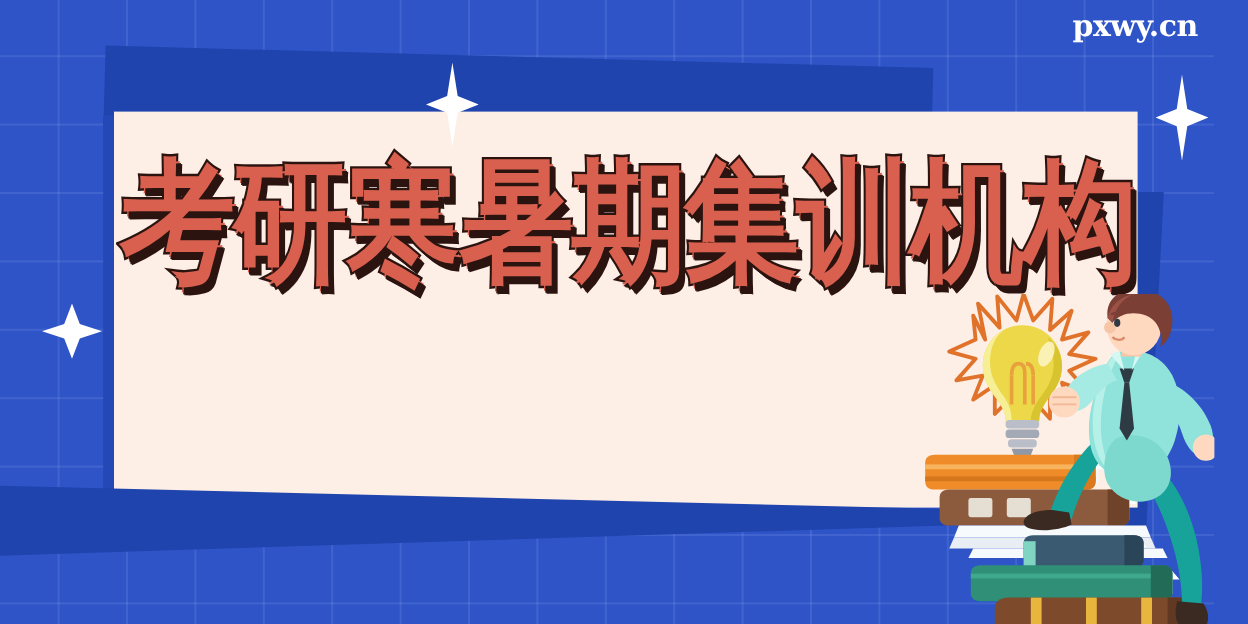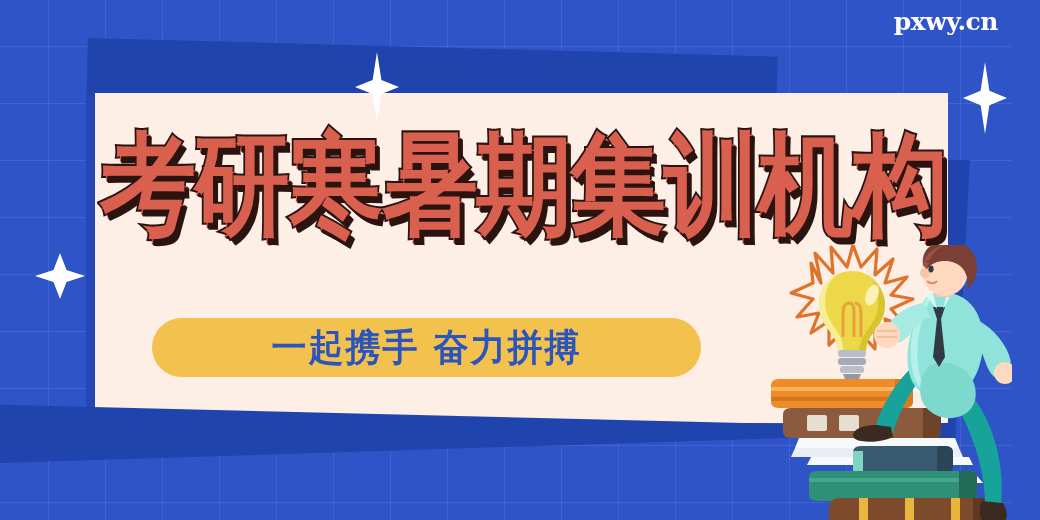--- a/index.html
+++ b/index.html
@@ -160,23 +160,20 @@
   <div class="panel-bottom"></div>
 
   <div class="sparkle spark-a"></div>
   <div class="sparkle spark-b"></div>
   <div class="sparkle spark-c"></div>
 
   <div class="watermark">pxwy.cn</div>
 
   <div class="headline">考研寒暑期集训机构</div>
 
-  <div class="pill">
-    <span class="pill-text">一起携手  奋力拼搏</span>
-  </div>
 
   <svg class="illus" viewBox="0 0 290 278">
 
     <g>
       <path d="M56 18 L66 38 L60 8 L78 28 L76 2 L92 22 L98 0 L106 22 L122 4 L120 30 L138 14 L130 38
                L152 32 L136 50 L158 54 L136 64 L152 82 L130 74 L136 96 L120 80 L120 104 L104 86
                L96 106 L88 86 L74 100 L74 76 L56 88 L64 68 L42 72 L58 54 L36 48 L58 38 Z" fill="none" stroke="#e0722a" stroke-width="3.2" stroke-linejoin="round"></path>
     </g>
 
     <g>

